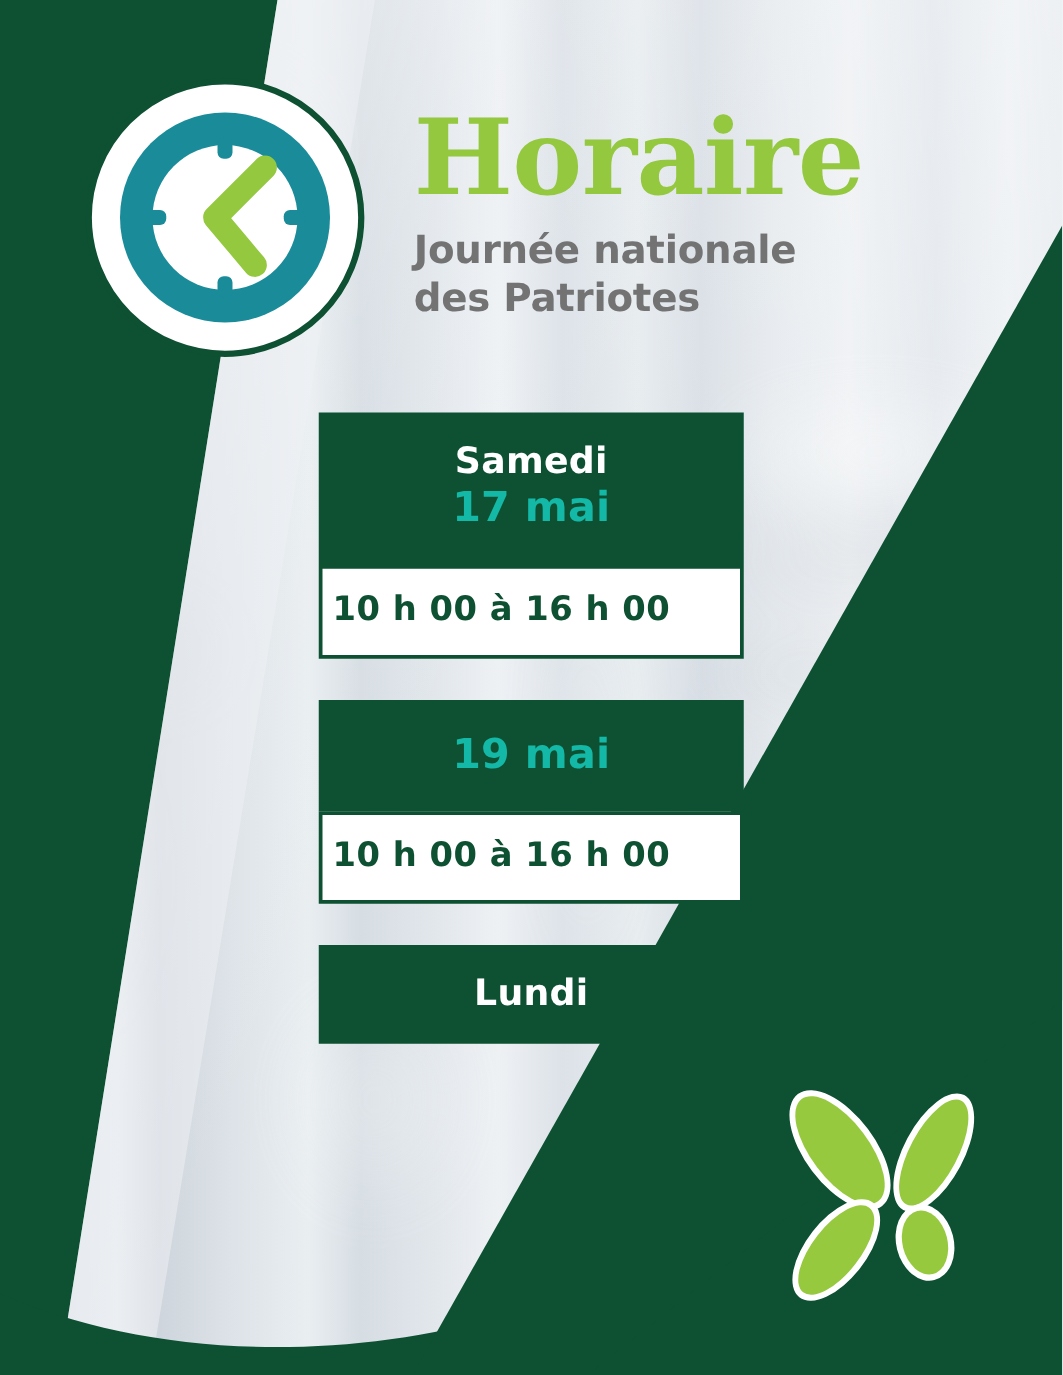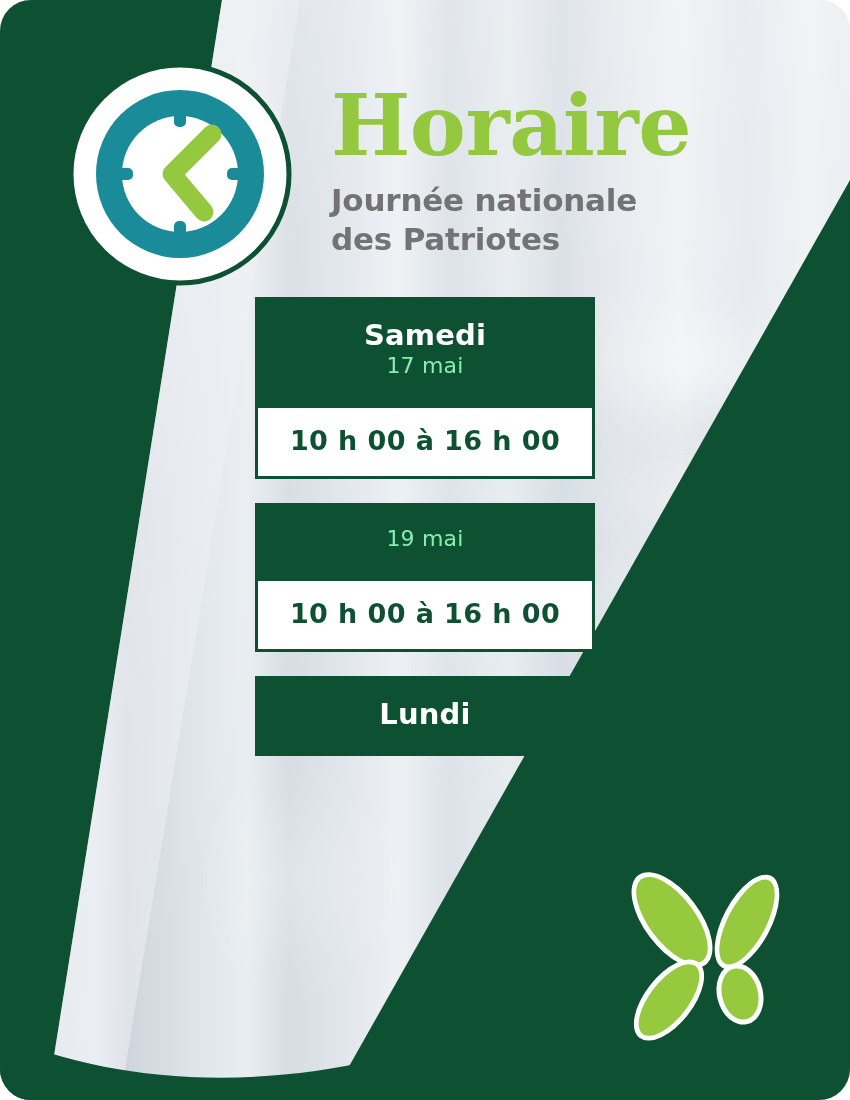--- a/index.html
+++ b/index.html
@@ -11,21 +11,20 @@
   body {
     font-family: "Liberation Sans", sans-serif;
   }
 
   .poster {
     position: relative;
     width: 850px;
     height: 1100px;
     overflow: hidden;
     background: #dfe5ea;
-    border-radius: 31px;
   }
 
   
   .bg-photo {
     position: absolute;
     inset: 0;
     background:
       linear-gradient(118deg, rgba(255,255,255,0.62) 0%, rgba(255,255,255,0.10) 30%, rgba(255,255,255,0.0) 48%),
       linear-gradient(255deg, rgba(255,255,255,0.45) 0%, rgba(255,255,255,0.0) 40%),
       linear-gradient(90deg,
@@ -105,45 +104,45 @@
     top: 297px;
     width: 340px;
   }
   .card { margin-bottom: 24px; }
   .card:last-child { margin-bottom: 0; }
 
   .card-head {
     background: #0d5132;
     padding: 22px 10px 24px 10px;
     text-align: center;
+    margin-top: 33px;
   }
   .card-day {
     font-family: "DejaVu Sans", sans-serif;
     font-weight: bold;
     font-size: 29px;
     line-height: 1.15;
     color: #ffffff;
     letter-spacing: 0.2px;
   }
   .card-date {
     font-family: "DejaVu Sans", sans-serif;
-    font-weight: normal;
-    font-size: 22px;
+    font-weight: bold;
+    font-size: 33px;
     line-height: 1.3;
-    color: #86efac;
+    color: #14b8a6;
     letter-spacing: 0.2px;
   }
   .card-time-wrap {
     background: #0d5132;
     padding: 3px;
   }
   .card-time {
     background: #ffffff;
     padding: 17px 8px 19px 8px;
-    text-align: center;
     font-family: "DejaVu Sans", sans-serif;
     font-weight: bold;
     font-size: 27px;
     line-height: 1.2;
     color: #0d5132;
     letter-spacing: 0.4px;
   }
 
   
   .logo {

